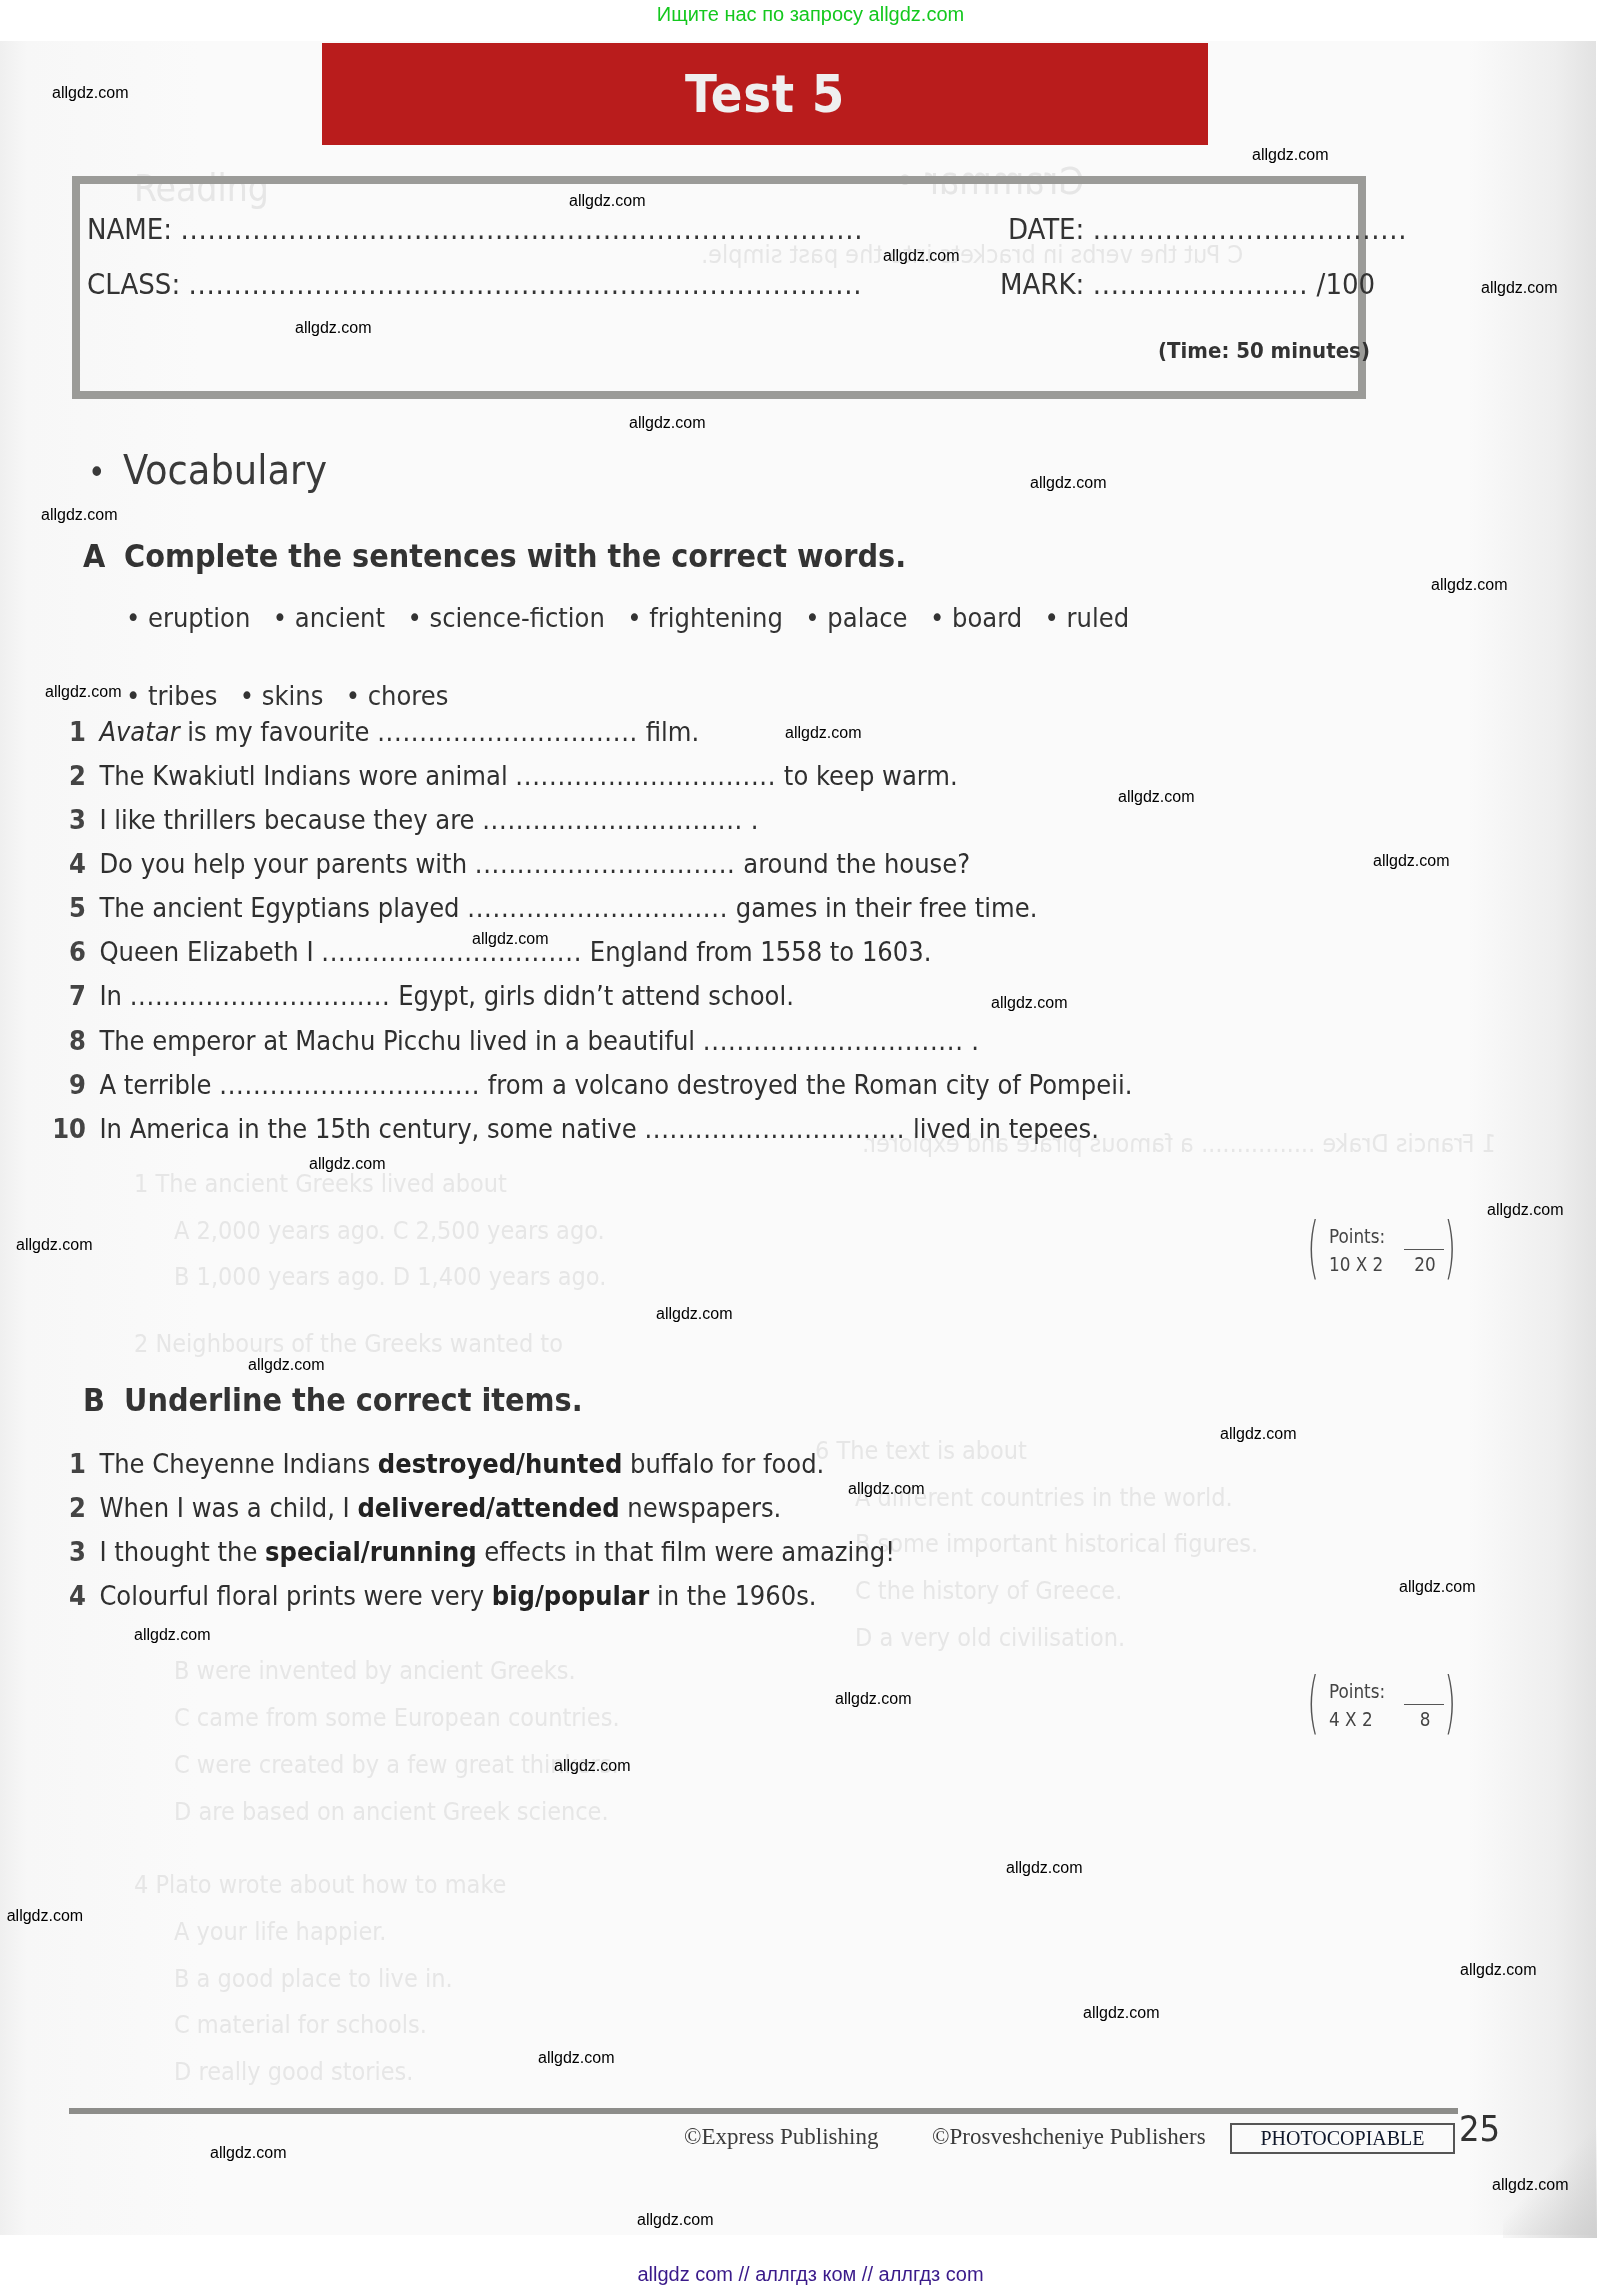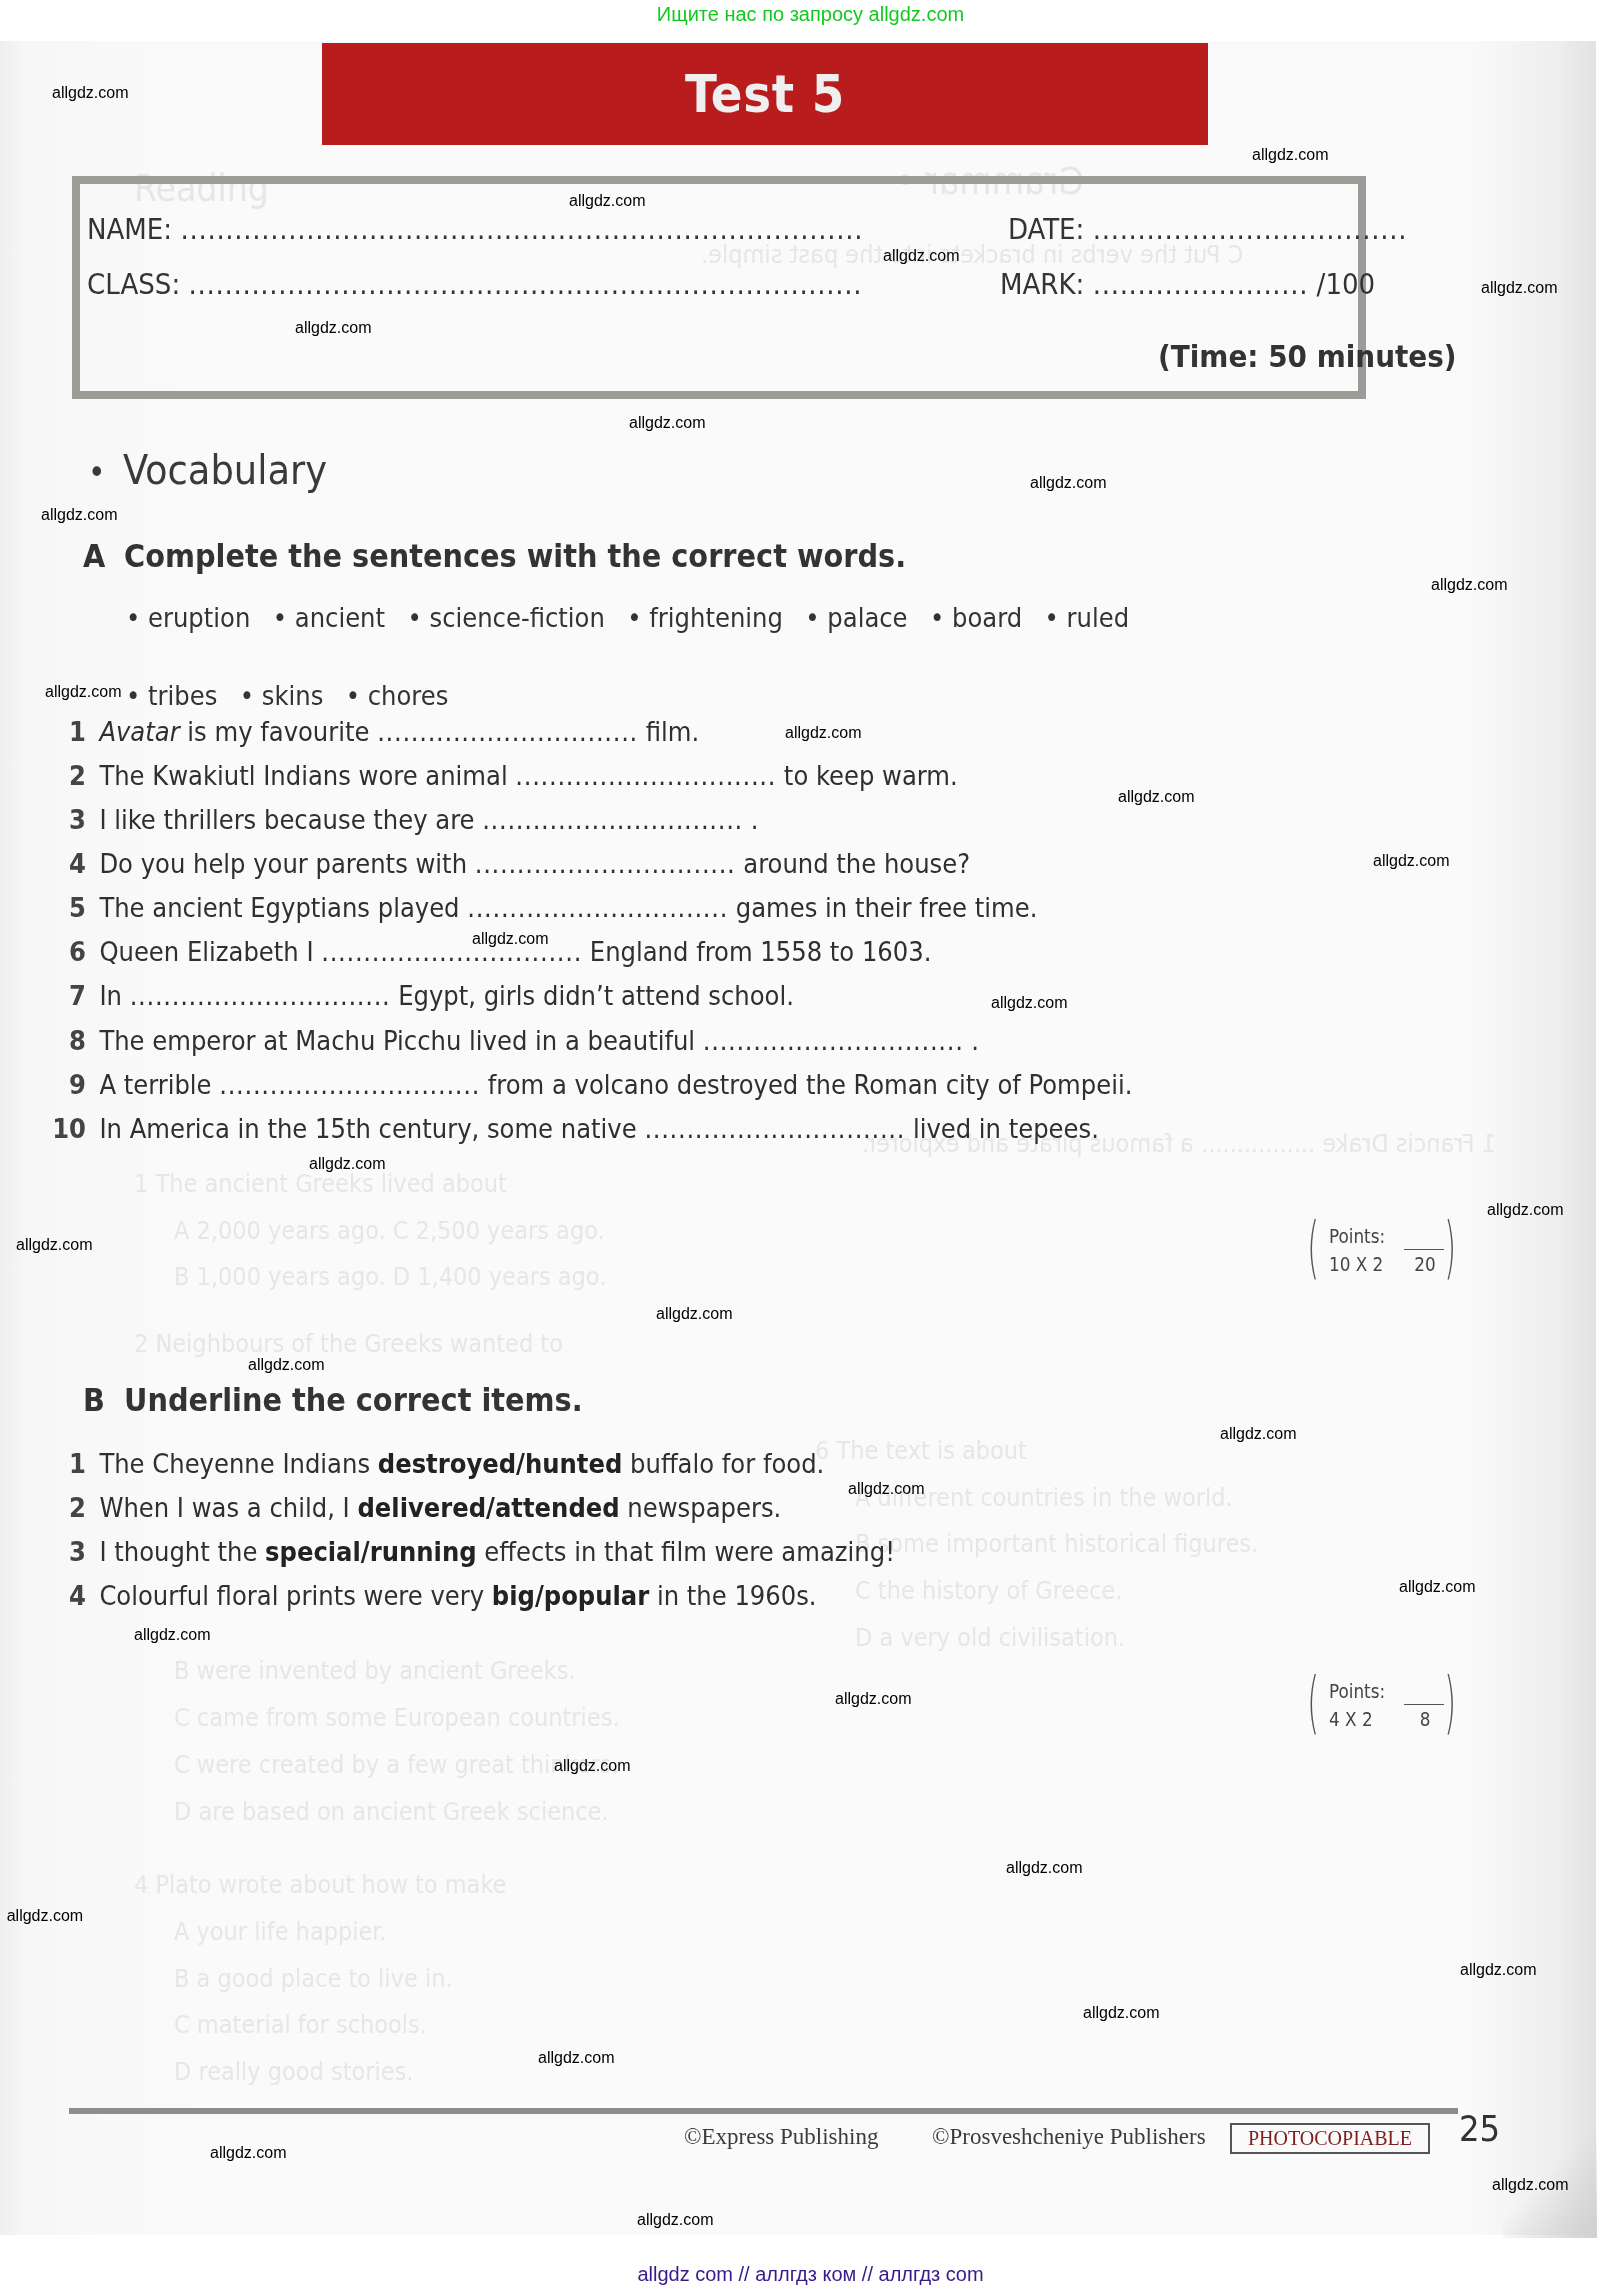--- a/index.html
+++ b/index.html
@@ -47,22 +47,22 @@
   .points .lbl{position:absolute;left:16px;top:9.4px;}
   .points .mult{position:absolute;left:16px;top:37px;}
   .points .line{position:absolute;left:91px;top:32px;width:40px;border-top:1.3px solid #555;}
   .points .total{position:absolute;left:94px;top:37px;width:36px;text-align:center;}
   
   .ghost{position:absolute;font-size:25px;color:#e6e6e6;white-space:nowrap;}
   .ghost-mirror{transform:scaleX(-1);}
   
   #footer-rule{position:absolute;left:69px;top:2108px;width:1389px;height:6px;background:#8d8d8a;}
   .footer-text{position:absolute;top:2124px;font-family:"Liberation Serif",serif;font-size:23px;color:#3b3b3b;margin-left:16px;}
-  #photocopiable{position:absolute;left:1230px;top:2123px;width:200px;height:31px;border:2px double #555;
-        box-sizing:border-box;font-family:"Liberation Serif",serif;font-size:20px;color:#7f1d1d;
+  #photocopiable{position:absolute;left:1230px;top:2123px;width:225px;height:31px;border:2px double #555;
+        box-sizing:border-box;font-family:"Liberation Serif",serif;font-size:20px;color:#0f172a;
         display:flex;align-items:center;justify-content:center;}
   #page-number{position:absolute;left:1459px;top:2108px;font-size:36px;color:#333;}
 </style>
 </head>
 <body>
 
 <div id="page"></div>
 <div id="page-shadow"></div>
 
 <div class="top-banner">Ищите нас по запросу allgdz.com</div>
@@ -107,21 +107,21 @@
 </div>
 <div class="hdr-label" style="left:87px;top:267px;">
   <span>CLASS:</span>
   <span class="dots">...........................................................................</span>
 </div>
 <div class="hdr-label" style="left:1000px;top:267px;">
   <span>MARK:</span>
   <span class="dots">........................</span>
   <span>/100</span>
 </div>
-<div class="hdr-label" style="left:1158px;top:338px;font-weight:bold;font-size:31px;">(Time: 50 minutes)</div>
+<div class="hdr-label" style="left:1158px;top:338px;font-weight:bold;font-size:22px;">(Time: 50 minutes)</div>
 
 <div class="section-heading">
   <span class="bullet">•</span><span>Vocabulary</span>
 </div>
 
 <div class="task-title" style="left:83px;top:537px;">
   <span class="letter">A</span><span>Complete the sentences with the correct words.</span>
 </div>
 
 <div class="word-box" style="top:602px;">

